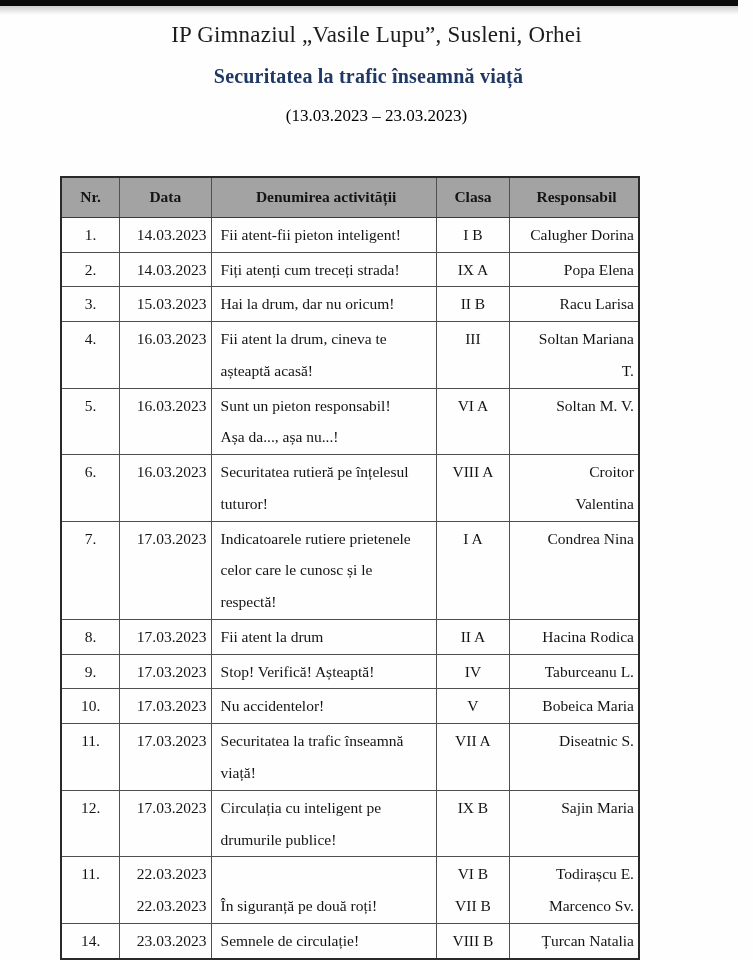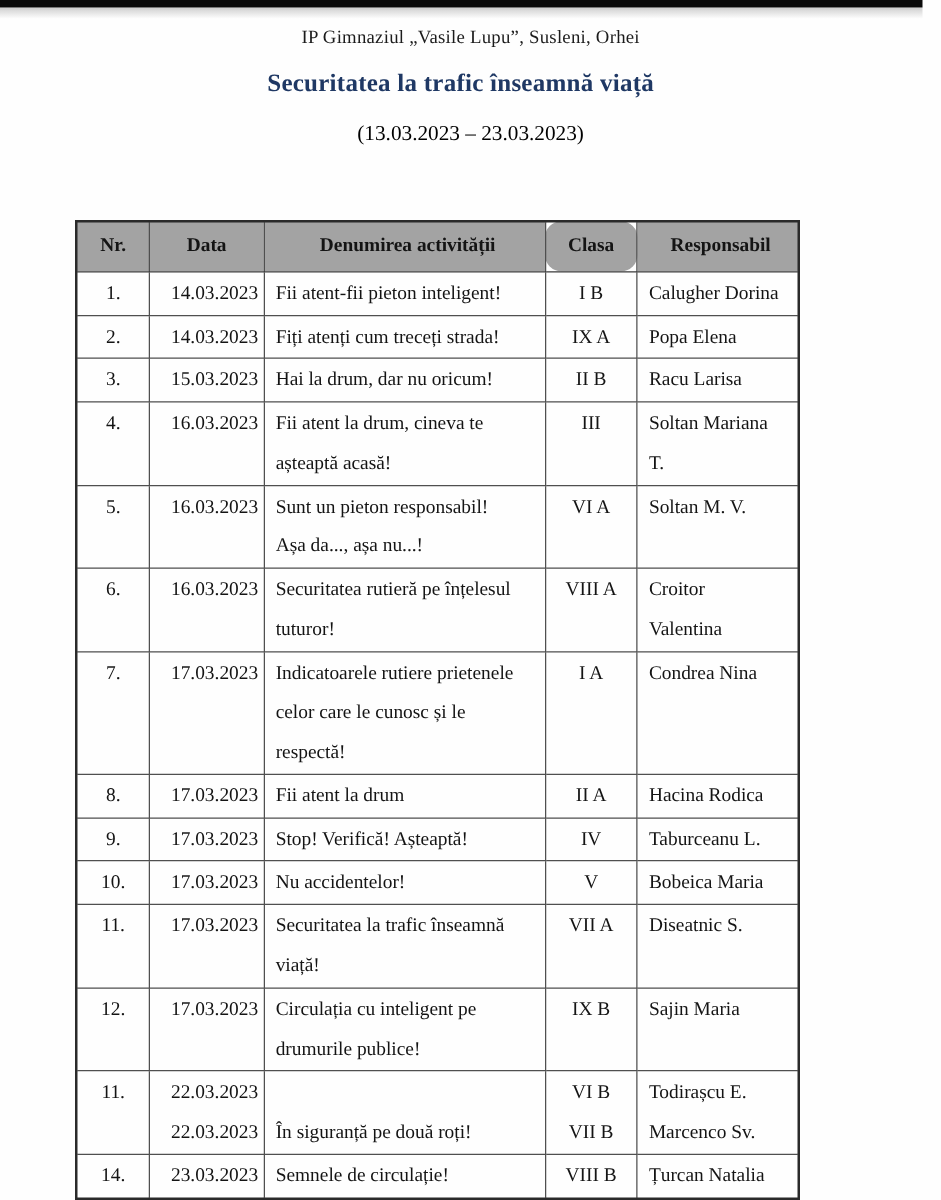--- a/index.html
+++ b/index.html
@@ -32,21 +32,21 @@
     background: linear-gradient(to bottom, rgba(40,40,40,0.22), rgba(255,255,255,0));
   }
   .header-block {
     position: absolute;
     top: 22px;
     left: 0;
     width: 753px;
     text-align: center;
   }
   .doc-title {
-    font-size: 15px;
+    font-size: 23px;
     color: #1c1c1c;
     margin: 0 0 17px 0;
     font-weight: normal;
     letter-spacing: 0.2px;
   }
   .doc-subtitle {
     font-size: 20px;
     font-weight: bold;
     color: #1f3864;
     margin: 0 16px 18px 0;
@@ -78,22 +78,22 @@
   .activity-table thead th {
     background: #a3a3a3;
     font-weight: bold;
     text-align: center;
     padding: 3px 4px 4px 4px;
     border-bottom: 1px solid #3a3a3a;
   }
   .col-nr        { width: 55px;  text-align: center; }
   .col-date      { width: 85px;  text-align: right; }
   .col-activity  { width: 238px; text-align: left; padding-left: 9px !important; }
-  .col-class     { width: 70px;  text-align: center; border-radius: 13px; }
-  .col-responsible { width: 122px; text-align: left; padding-left: 9px !important; }
+  .col-class     { width: 70px;  text-align: center; }
+  .col-responsible { width: 122px; text-align: right; padding-left: 9px !important; }
 </style>
 </head>
 <body>
 
 <div class="page">
 
   <div class="top-bar"></div>
   <div class="top-bar-shadow"></div>
 
   <div class="header-block">

